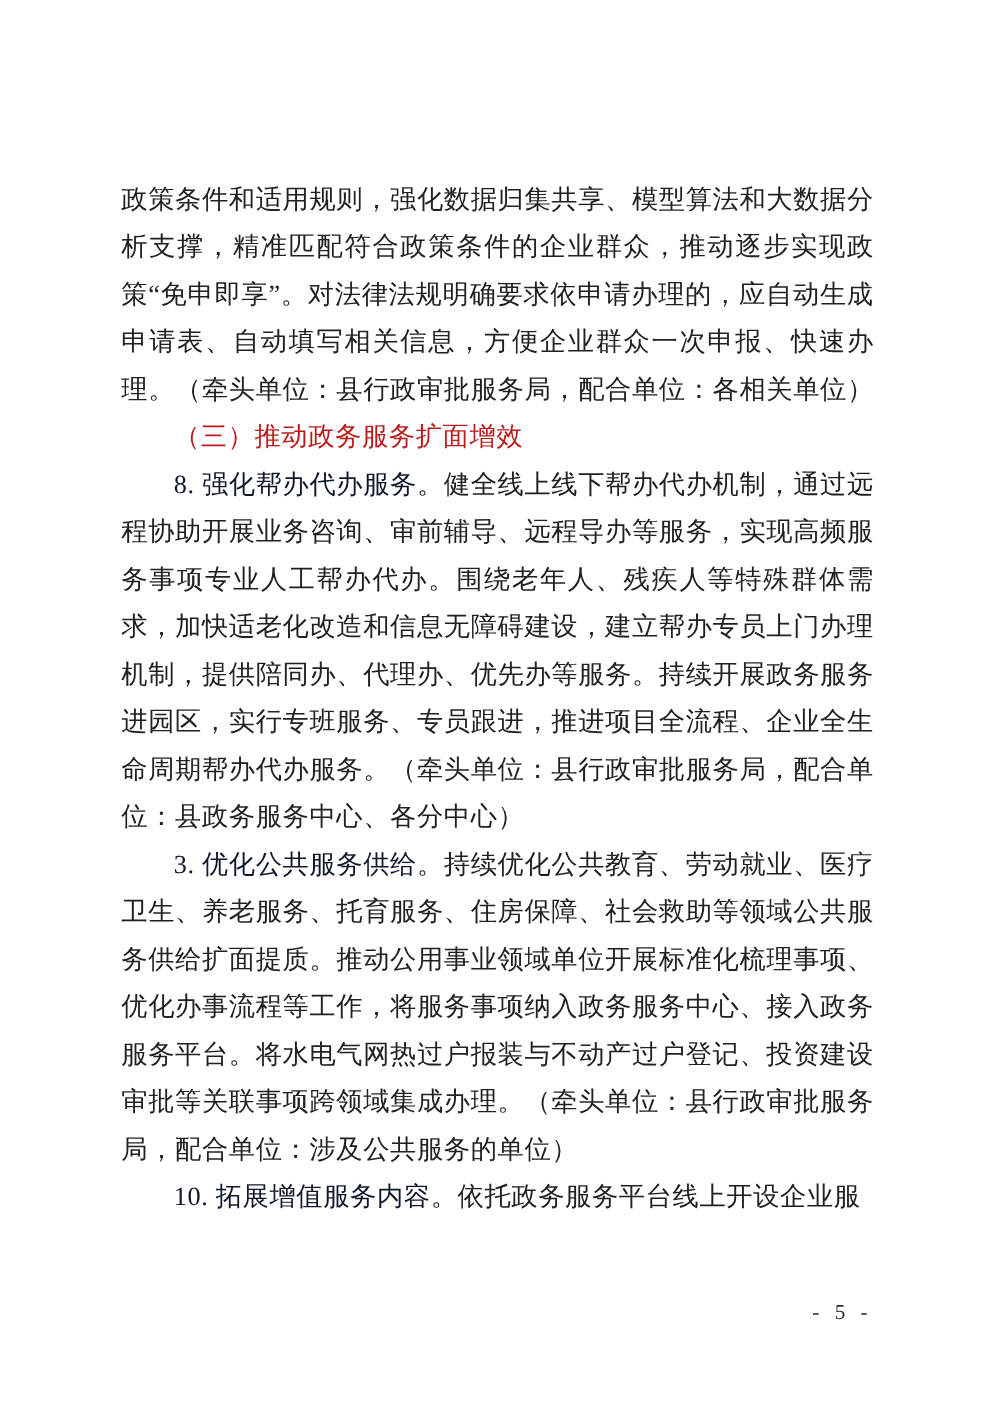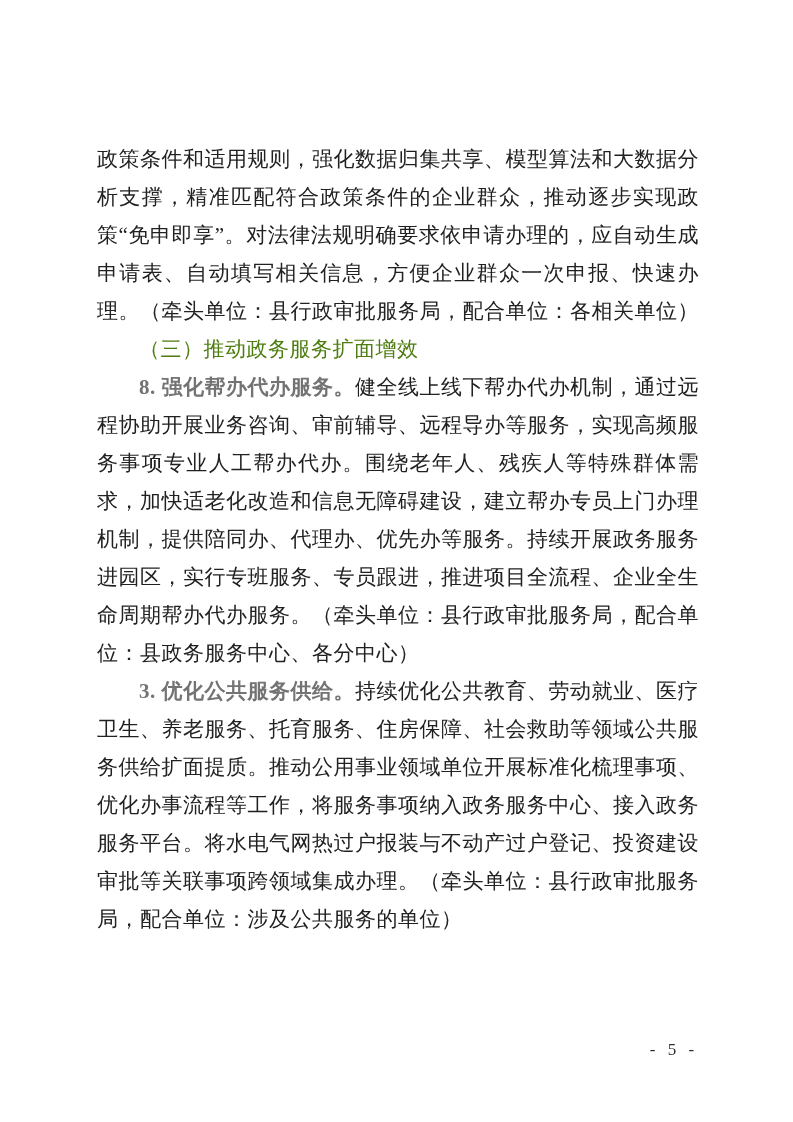--- a/index.html
+++ b/index.html
@@ -29,25 +29,25 @@
     letter-spacing: 0.5px;
   }
   .doc-body p {
     margin: 0;
     padding: 0;
   }
   .doc-body p.indent {
     text-indent: 2em;
   }
   .lead {
-    font-weight: bold;
-    color: #737373;
+    font-weight: normal;
+    color: #0f172a;
   }
   .section-heading {
-    color: #4d7c0f;
+    color: #b91c1c;
   }
   .page-footer {
     position: absolute;
     left: 644px;
     top: 1039px;
     width: 60px;
     font-family: "Liberation Serif", "DejaVu Serif", serif;
     font-size: 17px;
     line-height: 22px;
     color: #2e2e2e;
@@ -72,20 +72,23 @@
     </p>
 
     <p class="indent">
       <span class="lead">8. 强化帮办代办服务。</span><span>健全线上线下帮办代办机制，通过远程协助开展业务咨询、审前辅导、远程导办等服务，实现高频服务事项专业人工帮办代办。围绕老年人、残疾人等特殊群体需求，加快适老化改造和信息无障碍建设，建立帮办专员上门办理机制，提供陪同办、代理办、优先办等服务。持续开展政务服务进园区，实行专班服务、专员跟进，推进项目全流程、企业全生命周期帮办代办服务。（牵头单位：县行政审批服务局，配合单位：县政务服务中心、各分中心）</span>
     </p>
 
     <p class="indent">
       <span class="lead">3. 优化公共服务供给。</span><span>持续优化公共教育、劳动就业、医疗卫生、养老服务、托育服务、住房保障、社会救助等领域公共服务供给扩面提质。推动公用事业领域单位开展标准化梳理事项、优化办事流程等工作，将服务事项纳入政务服务中心、接入政务服务平台。将水电气网热过户报装与不动产过户登记、投资建设审批等关联事项跨领域集成办理。（牵头单位：县行政审批服务局，配合单位：涉及公共服务的单位）</span>
     </p>
 
+    <p class="indent">
+      <span class="lead">10. 拓展增值服务内容。</span><span>依托政务服务平台线上开设企业服</span>
+    </p>
 
   </main>
 
   <div class="page-footer">
     <span>- 5 -</span>
   </div>
 
 </div>
 
 </body></html>

